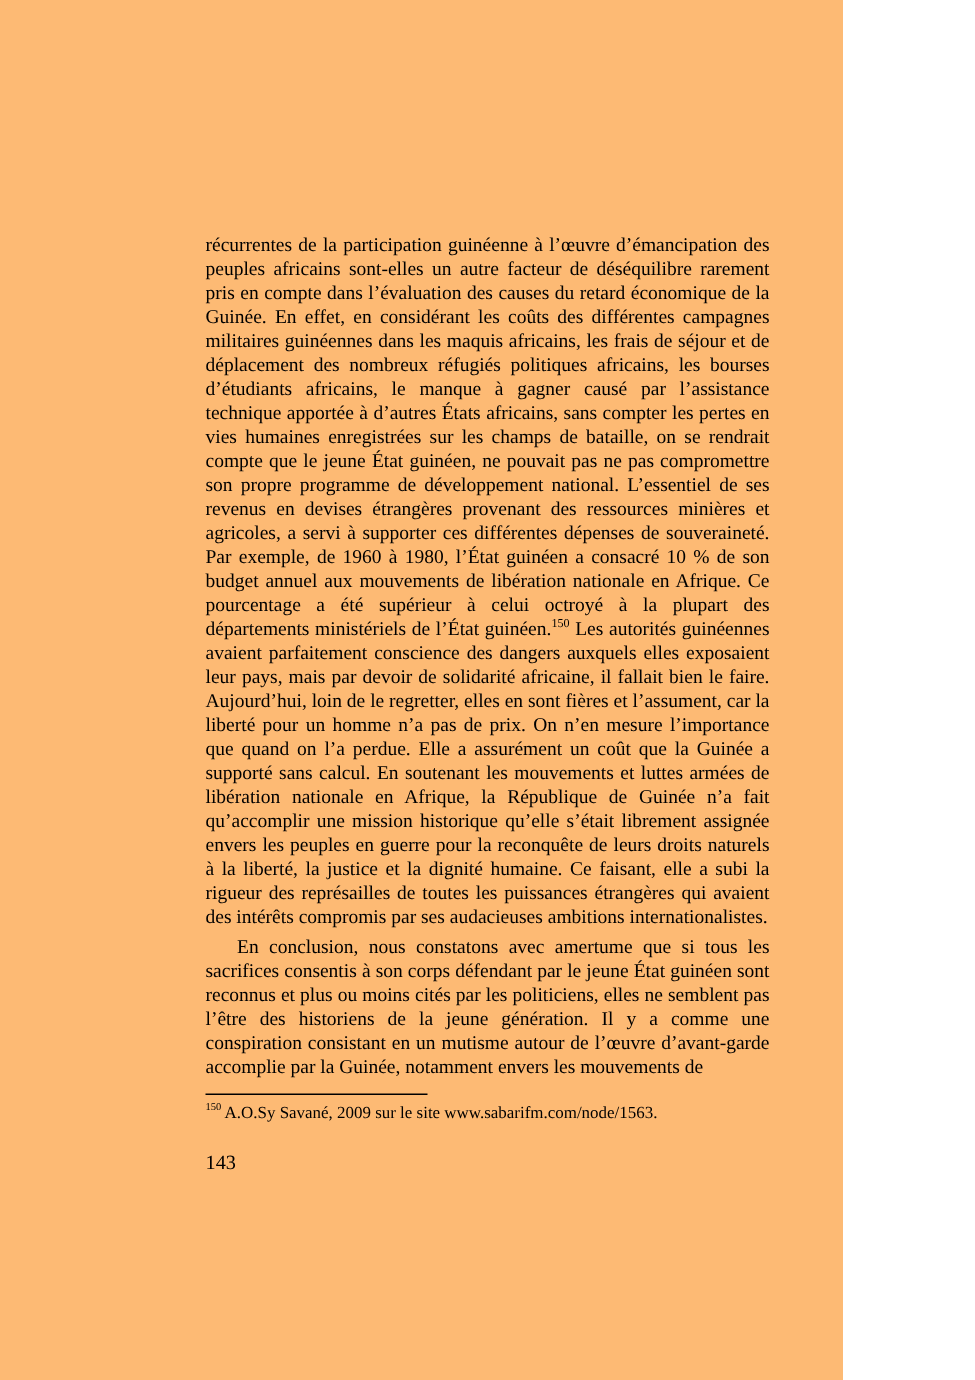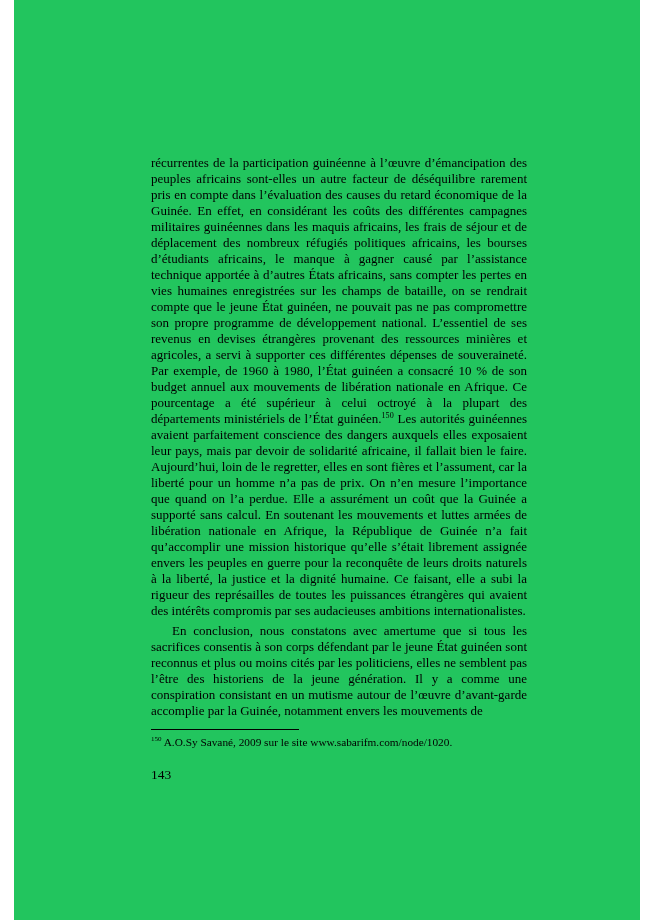--- a/index.html
+++ b/index.html
@@ -6,25 +6,24 @@
   html, body { margin: 0; padding: 0; }
   body {
     width: 650px;
     height: 920px;
     background: #ffffff;
     font-family: "Liberation Serif", "DejaVu Serif", serif;
     color: #000000;
   }
   .page {
     position: relative;
-    width: 626px;
+    width: 562px;
     height: 920px;
-    background: #22c55e;
+    background: #fdba74;
     overflow: hidden;
-    margin-left: 14px;
   }
   .text-block {
     position: absolute;
     left: 137px;
     top: 155px;
     width: 376px;
     font-size: 13px;
     line-height: 16px;
     text-align: justify;
   }
@@ -71,19 +70,19 @@
 
 <div class="page">
   <div class="text-block">
 
     <p class="para"><span>récurrentes de la participation guinéenne à l’œuvre d’émancipation des peuples africains sont-elles un autre facteur de déséquilibre rarement pris en compte dans l’évaluation des causes du retard économique de la Guinée. En effet, en considérant les coûts des différentes campagnes militaires guinéennes dans les maquis africains, les frais de séjour et de déplacement des nombreux réfugiés politiques africains, les bourses d’étudiants africains, le manque à gagner causé par l’assistance technique apportée à d’autres États africains, sans compter les pertes en vies humaines enregistrées sur les champs de bataille, on se rendrait compte que le jeune État guinéen, ne pouvait pas ne pas compromettre son propre programme de développement national. L’essentiel de ses revenus en devises étrangères provenant des ressources minières et agricoles, a servi à supporter ces différentes dépenses de souveraineté. Par exemple, de 1960 à 1980, l’État guinéen a consacré 10 % de son budget annuel aux mouvements de libération nationale en Afrique. Ce pourcentage a été supérieur à celui octroyé à la plupart des départements ministériels de l’État guinéen.</span><sup class="ftn-ref">150</sup><span> Les autorités guinéennes avaient parfaitement conscience des dangers auxquels elles exposaient leur pays, mais par devoir de solidarité africaine, il fallait bien le faire. Aujourd’hui, loin de le regretter, elles en sont fières et l’assument, car la liberté pour un homme n’a pas de prix. On n’en mesure l’importance que quand on l’a perdue. Elle a assurément un coût que la Guinée a supporté sans calcul. En soutenant les mouvements et luttes armées de libération nationale en Afrique, la République de Guinée n’a fait qu’accomplir une mission historique qu’elle s’était librement assignée envers les peuples en guerre pour la reconquête de leurs droits naturels à la liberté, la justice et la dignité humaine. Ce faisant, elle a subi la rigueur des représailles de toutes les puissances étrangères qui avaient des intérêts compromis par ses audacieuses ambitions internationalistes.</span></p>
 
     <p class="para indent">En conclusion, nous constatons avec amertume que si tous les sacrifices consentis à son corps défendant par le jeune État guinéen sont reconnus et plus ou moins cités par les politiciens, elles ne semblent pas l’être des historiens de la jeune génération. Il y a comme une conspiration consistant en un mutisme autour de l’œuvre d’avant-garde accomplie par la Guinée, notamment envers les mouvements de</p>
 
     <div class="footnote-area">
       <hr class="footnote-rule">
-      <p class="footnote"><sup>150</sup><span> A.O.Sy Savané, 2009 sur le site www.sabarifm.com/node/1020.</span></p>
+      <p class="footnote"><sup>150</sup><span> A.O.Sy Savané, 2009 sur le site www.sabarifm.com/node/1563.</span></p>
     </div>
 
     <div class="page-number">143</div>
 
   </div>
 </div>
 
 </body></html>

